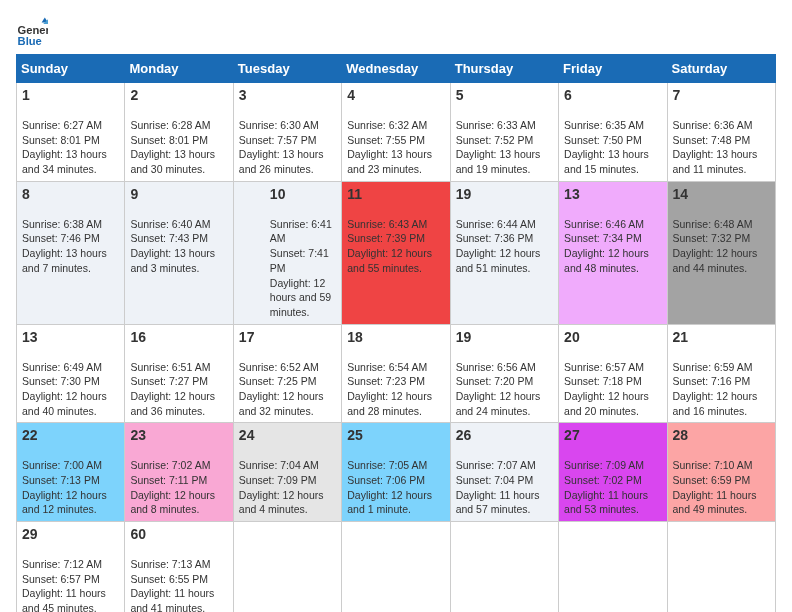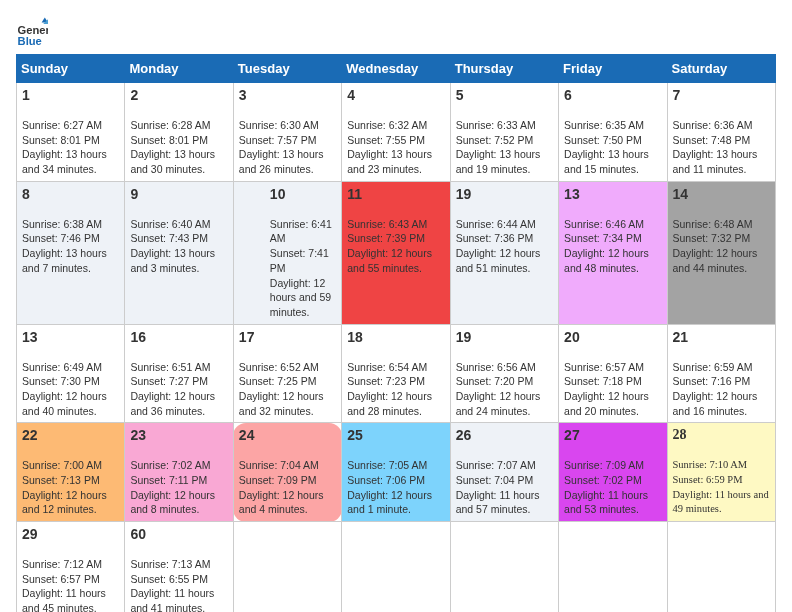--- a/index.html
+++ b/index.html
@@ -196,45 +196,45 @@
         <td>
           <span class="day-num">20</span>
           <div class="cell-text">Sunrise: 6:57 AM<br>Sunset: 7:18 PM<br>Daylight: 12 hours and 20 minutes.</div>
         </td>
         <td>
           <span class="day-num">21</span>
           <div class="cell-text">Sunrise: 6:59 AM<br>Sunset: 7:16 PM<br>Daylight: 12 hours and 16 minutes.</div>
         </td>
       </tr>
       <tr>
-        <td style="background-color: #fdba74;">
+        <td style="background-color: #7dd3fc;">
           <span class="day-num">22</span>
           <div class="cell-text">Sunrise: 7:00 AM<br>Sunset: 7:13 PM<br>Daylight: 12 hours and 12 minutes.</div>
         </td>
         <td style="background-color: #f9a8d4;">
           <span class="day-num">23</span>
           <div class="cell-text">Sunrise: 7:02 AM<br>Sunset: 7:11 PM<br>Daylight: 12 hours and 8 minutes.</div>
         </td>
-        <td style="background-color: #fca5a5; border-radius: 13px;">
+        <td style="background-color: #e5e5e5;">
           <span class="day-num">24</span>
           <div class="cell-text">Sunrise: 7:04 AM<br>Sunset: 7:09 PM<br>Daylight: 12 hours and 4 minutes.</div>
         </td>
         <td style="background-color: #7dd3fc;">
           <span class="day-num">25</span>
           <div class="cell-text">Sunrise: 7:05 AM<br>Sunset: 7:06 PM<br>Daylight: 12 hours and 1 minute.</div>
         </td>
         <td style="background-color: rgb(238, 242, 247);">
           <span class="day-num">26</span>
           <div class="cell-text">Sunrise: 7:07 AM<br>Sunset: 7:04 PM<br>Daylight: 11 hours and 57 minutes.</div>
         </td>
         <td style="background-color: #d946ef;">
           <span class="day-num">27</span>
           <div class="cell-text">Sunrise: 7:09 AM<br>Sunset: 7:02 PM<br>Daylight: 11 hours and 53 minutes.</div>
         </td>
-        <td style="background-color: #fef9c3; font-family: Liberation Serif, serif;">
+        <td style="background-color: #fca5a5;">
           <span class="day-num">28</span>
           <div class="cell-text">Sunrise: 7:10 AM<br>Sunset: 6:59 PM<br>Daylight: 11 hours and 49 minutes.</div>
         </td>
       </tr>
       <tr>
         <td>
           <span class="day-num">29</span>
           <div class="cell-text">Sunrise: 7:12 AM<br>Sunset: 6:57 PM<br>Daylight: 11 hours and 45 minutes.</div>
         </td>
         <td>

